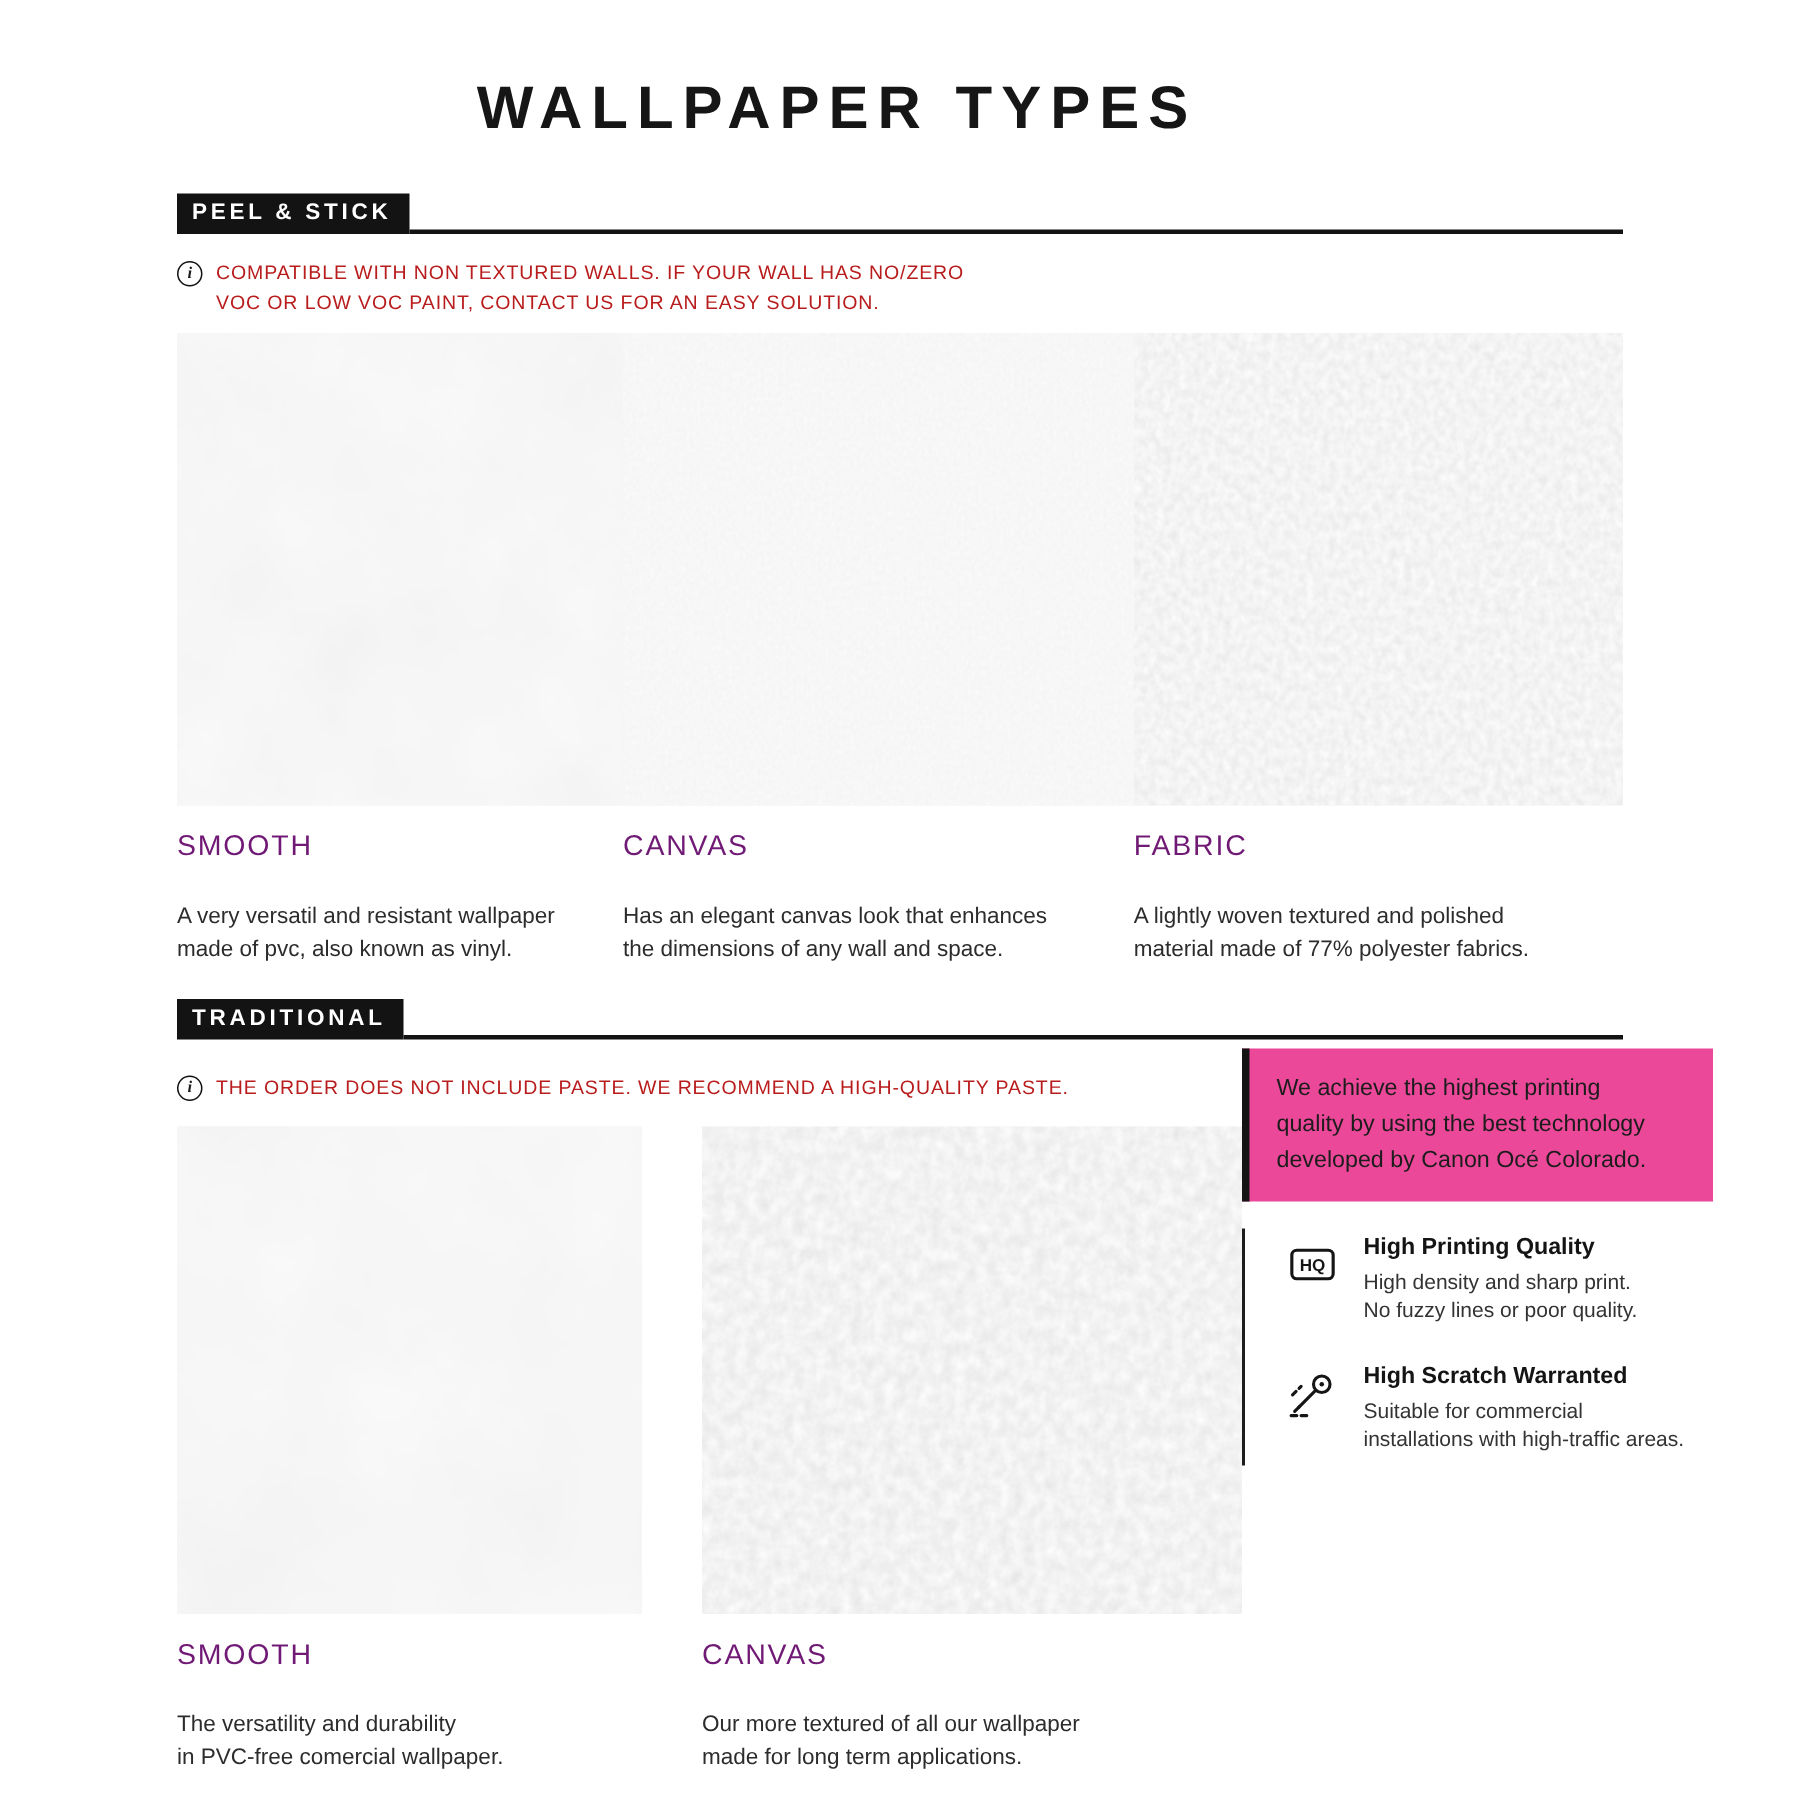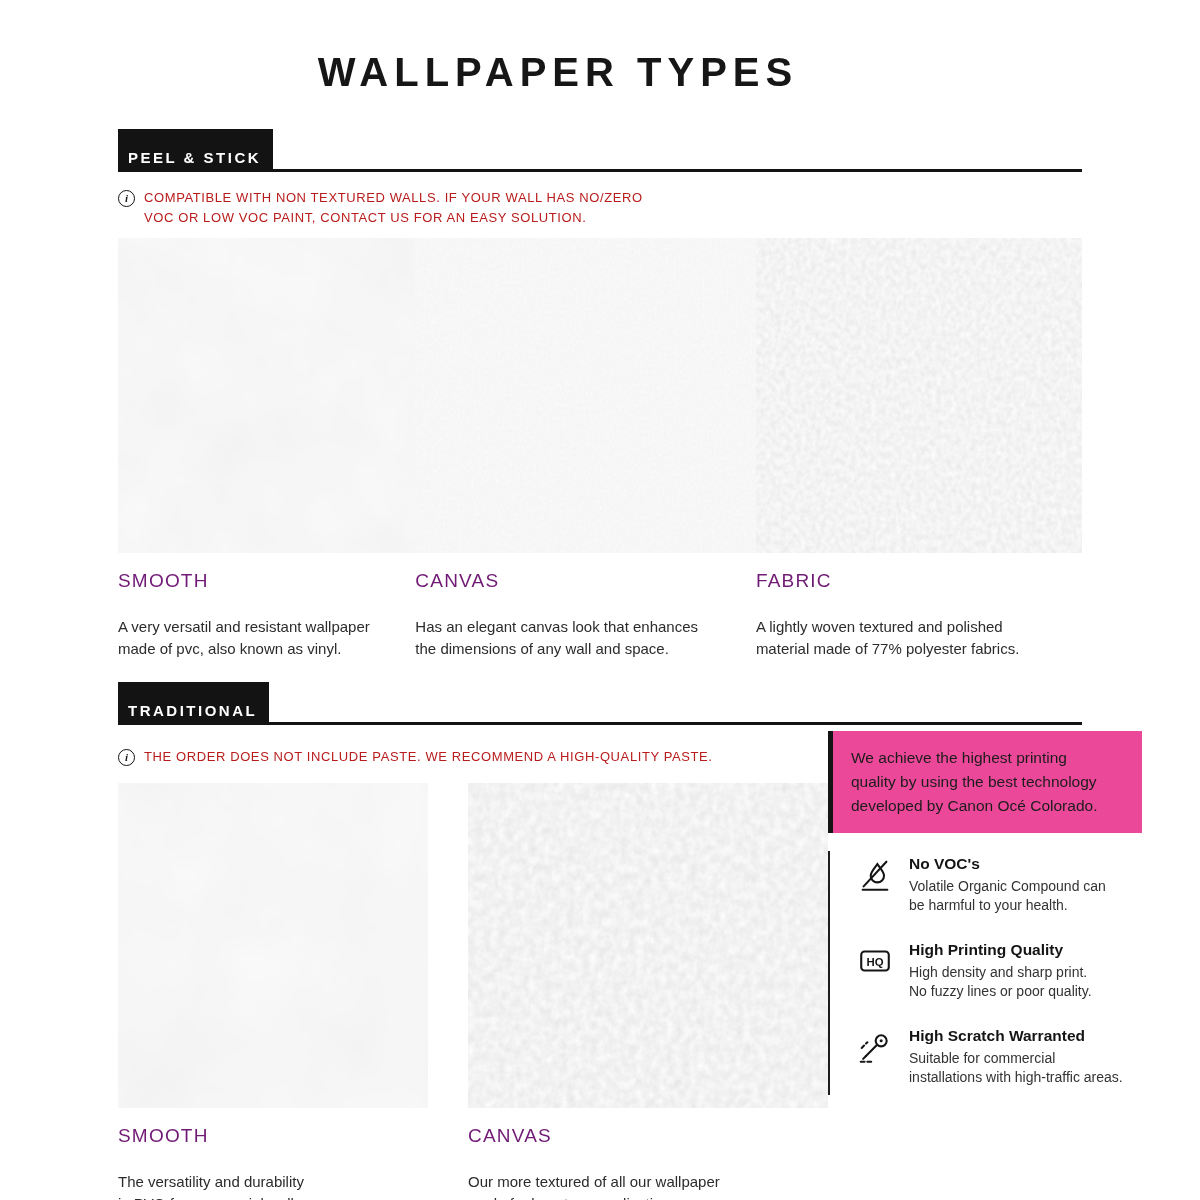--- a/index.html
+++ b/index.html
@@ -25,21 +25,21 @@
     font-weight:700;
     letter-spacing:6px;
     color:#161616;
   }
 
   
   .section-head { display:flex; align-items:flex-end; }
   .section-label {
     background:#131313; color:#ffffff;
     font-size:15px; font-weight:700; letter-spacing:2.5px;
-    padding:20px 12px 4px 10px; line-height:1.25;
+    padding:4px 12px 4px 10px; line-height:1.25;
     text-transform:uppercase;
   }
   .section-rule { flex:1; border-bottom:3px solid #131313; }
 
   
   .note { display:flex; gap:9px; margin-top:16px; align-items:flex-start; }
   .info-icon {
     width:17px; height:17px; flex-shrink:0; margin-top:2px;
     border:1.5px solid #111; border-radius:50%;
     display:inline-flex; align-items:center; justify-content:center;
@@ -278,36 +278,20 @@
           </div>
         </div>
 
         <aside class="bottom-right">
           <div class="quote">We achieve the highest printing
 quality by using the best technology
 developed by Canon Océ Colorado.</div>
 
           <div class="features">
 
-            <div class="feature">
-              <span class="f-icon">
-                <svg viewBox="0 0 40 40">
-                  <g fill="none" stroke="#151515" stroke-width="2.2" stroke-linecap="round">
-                    <path d="M22.5 8.5 C25.8 13.2 29.5 16.8 29.5 20.8 A7 7 0 0 1 15.5 20.8 C15.5 16.8 19.2 13.2 22.5 8.5 Z"></path>
-                    <line x1="8" y1="32" x2="32" y2="6"></line>
-                    <line x1="7" y1="35.5" x2="33" y2="35.5"></line>
-                  </g>
-                </svg>
-              </span>
-              <div class="f-text">
-                <div class="f-title">No VOC's</div>
-                <div class="f-desc">Volatile Organic Compound can
-be harmful to your health.</div>
-              </div>
-            </div>
 
             <div class="feature">
               <span class="f-icon">
                 <svg viewBox="0 0 40 40">
                   <rect x="5.5" y="10" width="29" height="20" rx="3.5" fill="none" stroke="#151515" stroke-width="2.2"></rect>
                   <text x="20" y="24.8" text-anchor="middle" font-size="12" font-weight="bold" fill="#151515" font-family="Liberation Sans, sans-serif">HQ</text>
                 </svg>
               </span>
               <div class="f-text">
                 <div class="f-title">High Printing Quality</div>

